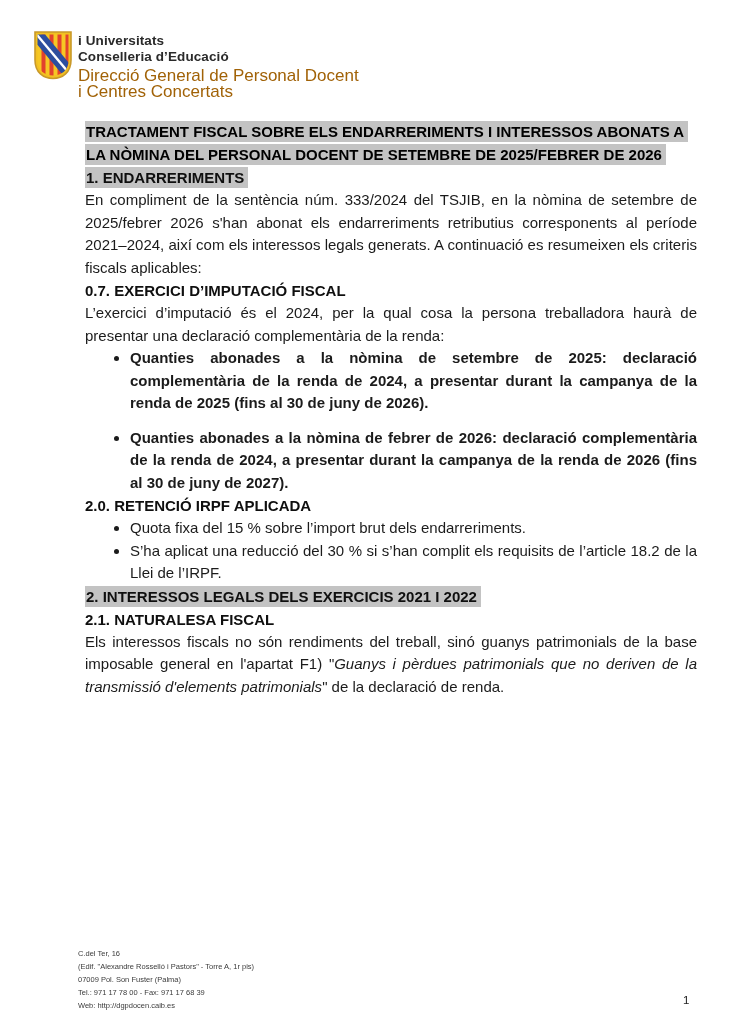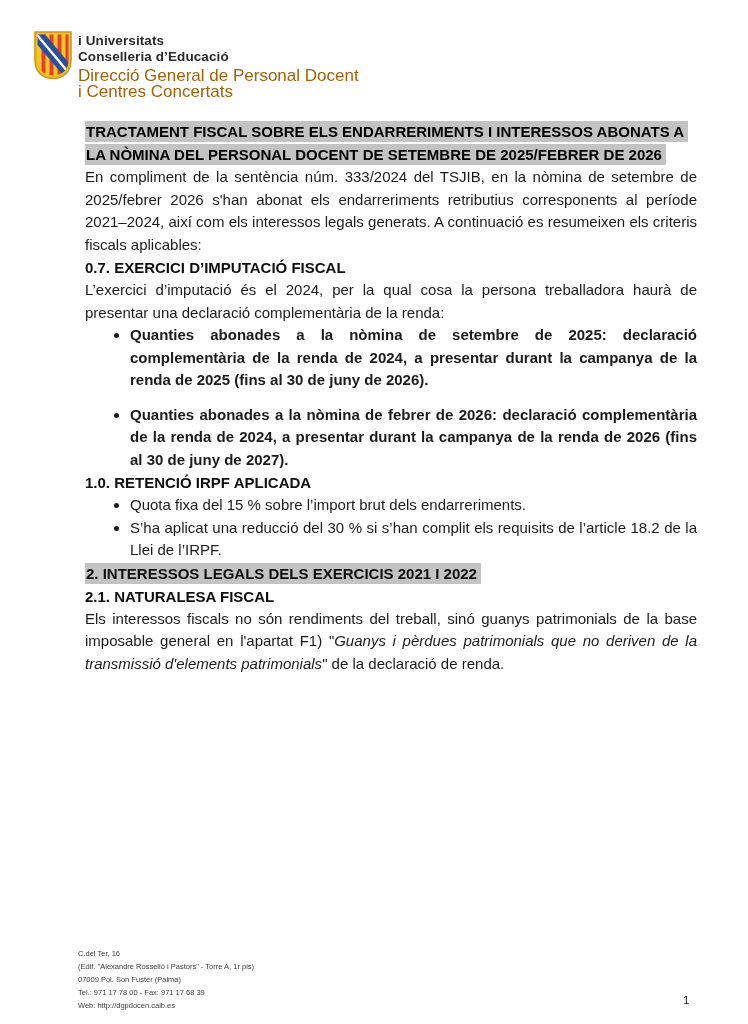--- a/index.html
+++ b/index.html
@@ -76,33 +76,34 @@
       <div class="org">Conselleria d’Educació</div>
       <div class="dept first">Direcció General de Personal Docent</div>
       <div class="dept">i Centres Concertats</div>
     </div>
   </header>
 
   <main class="content">
 
     <h1 class="title"><span class="hl">TRACTAMENT FISCAL SOBRE ELS ENDARRERIMENTS I INTERESSOS ABONATS A LA NÒMINA DEL PERSONAL DOCENT DE SETEMBRE DE 2025/FEBRER DE 2026</span></h1>
 
+    <h2 class="sec h-end1"><span class="hl">1. ENDARRERIMENTS</span></h2>
 
     <p class="body-text p-intro1">En compliment de la sentència núm. 333/2024 del TSJIB, en la nòmina de setembre de 2025/febrer 2026 s'han abonat els endarreriments retributius corresponents al període 2021–2024, així com els interessos legals generats. A continuació es resumeixen els criteris fiscals aplicables:</p>
 
     <h3 class="sub h-11">0.7. EXERCICI D’IMPUTACIÓ FISCAL</h3>
 
     <p class="body-text p-intro11">L’exercici d’imputació és el 2024, per la qual cosa la persona treballadora haurà de presentar una declaració complementària de la renda:</p>
 
     <ul class="blist ul-11">
       <li><span>Quanties abonades a la nòmina de </span><strong>setembre de 2025</strong><span>: declaració complementària de la renda de 2024, a presentar durant la campanya de la renda de 2025 (fins al 30 de juny de 2026).</span></li>
       <li><span>Quanties abonades a la nòmina de </span><strong>febrer de 2026</strong><span>: declaració complementària de la renda de 2024, a presentar durant la campanya de la renda de 2026 (fins al 30 de juny de 2027).</span></li>
     </ul>
 
-    <h3 class="sub h-12">1.0. RETENCIÓ IRPF APLICADA</h3>
+    <h3 class="sub h-12">2.0. RETENCIÓ IRPF APLICADA</h3>
 
     <ul class="blist ul-12">
       <li>Quota fixa del 15 % sobre l’import brut dels endarreriments.</li>
       <li>S’ha aplicat una reducció del 30 % si s’han complit els requisits de l’article 18.2 de la Llei de l’IRPF.</li>
     </ul>
 
     <h2 class="sec h-2"><span class="hl">2. INTERESSOS LEGALS DELS EXERCICIS 2021 I 2022</span></h2>
 
     <h3 class="sub h-21">2.1. NATURALESA FISCAL</h3>
 

